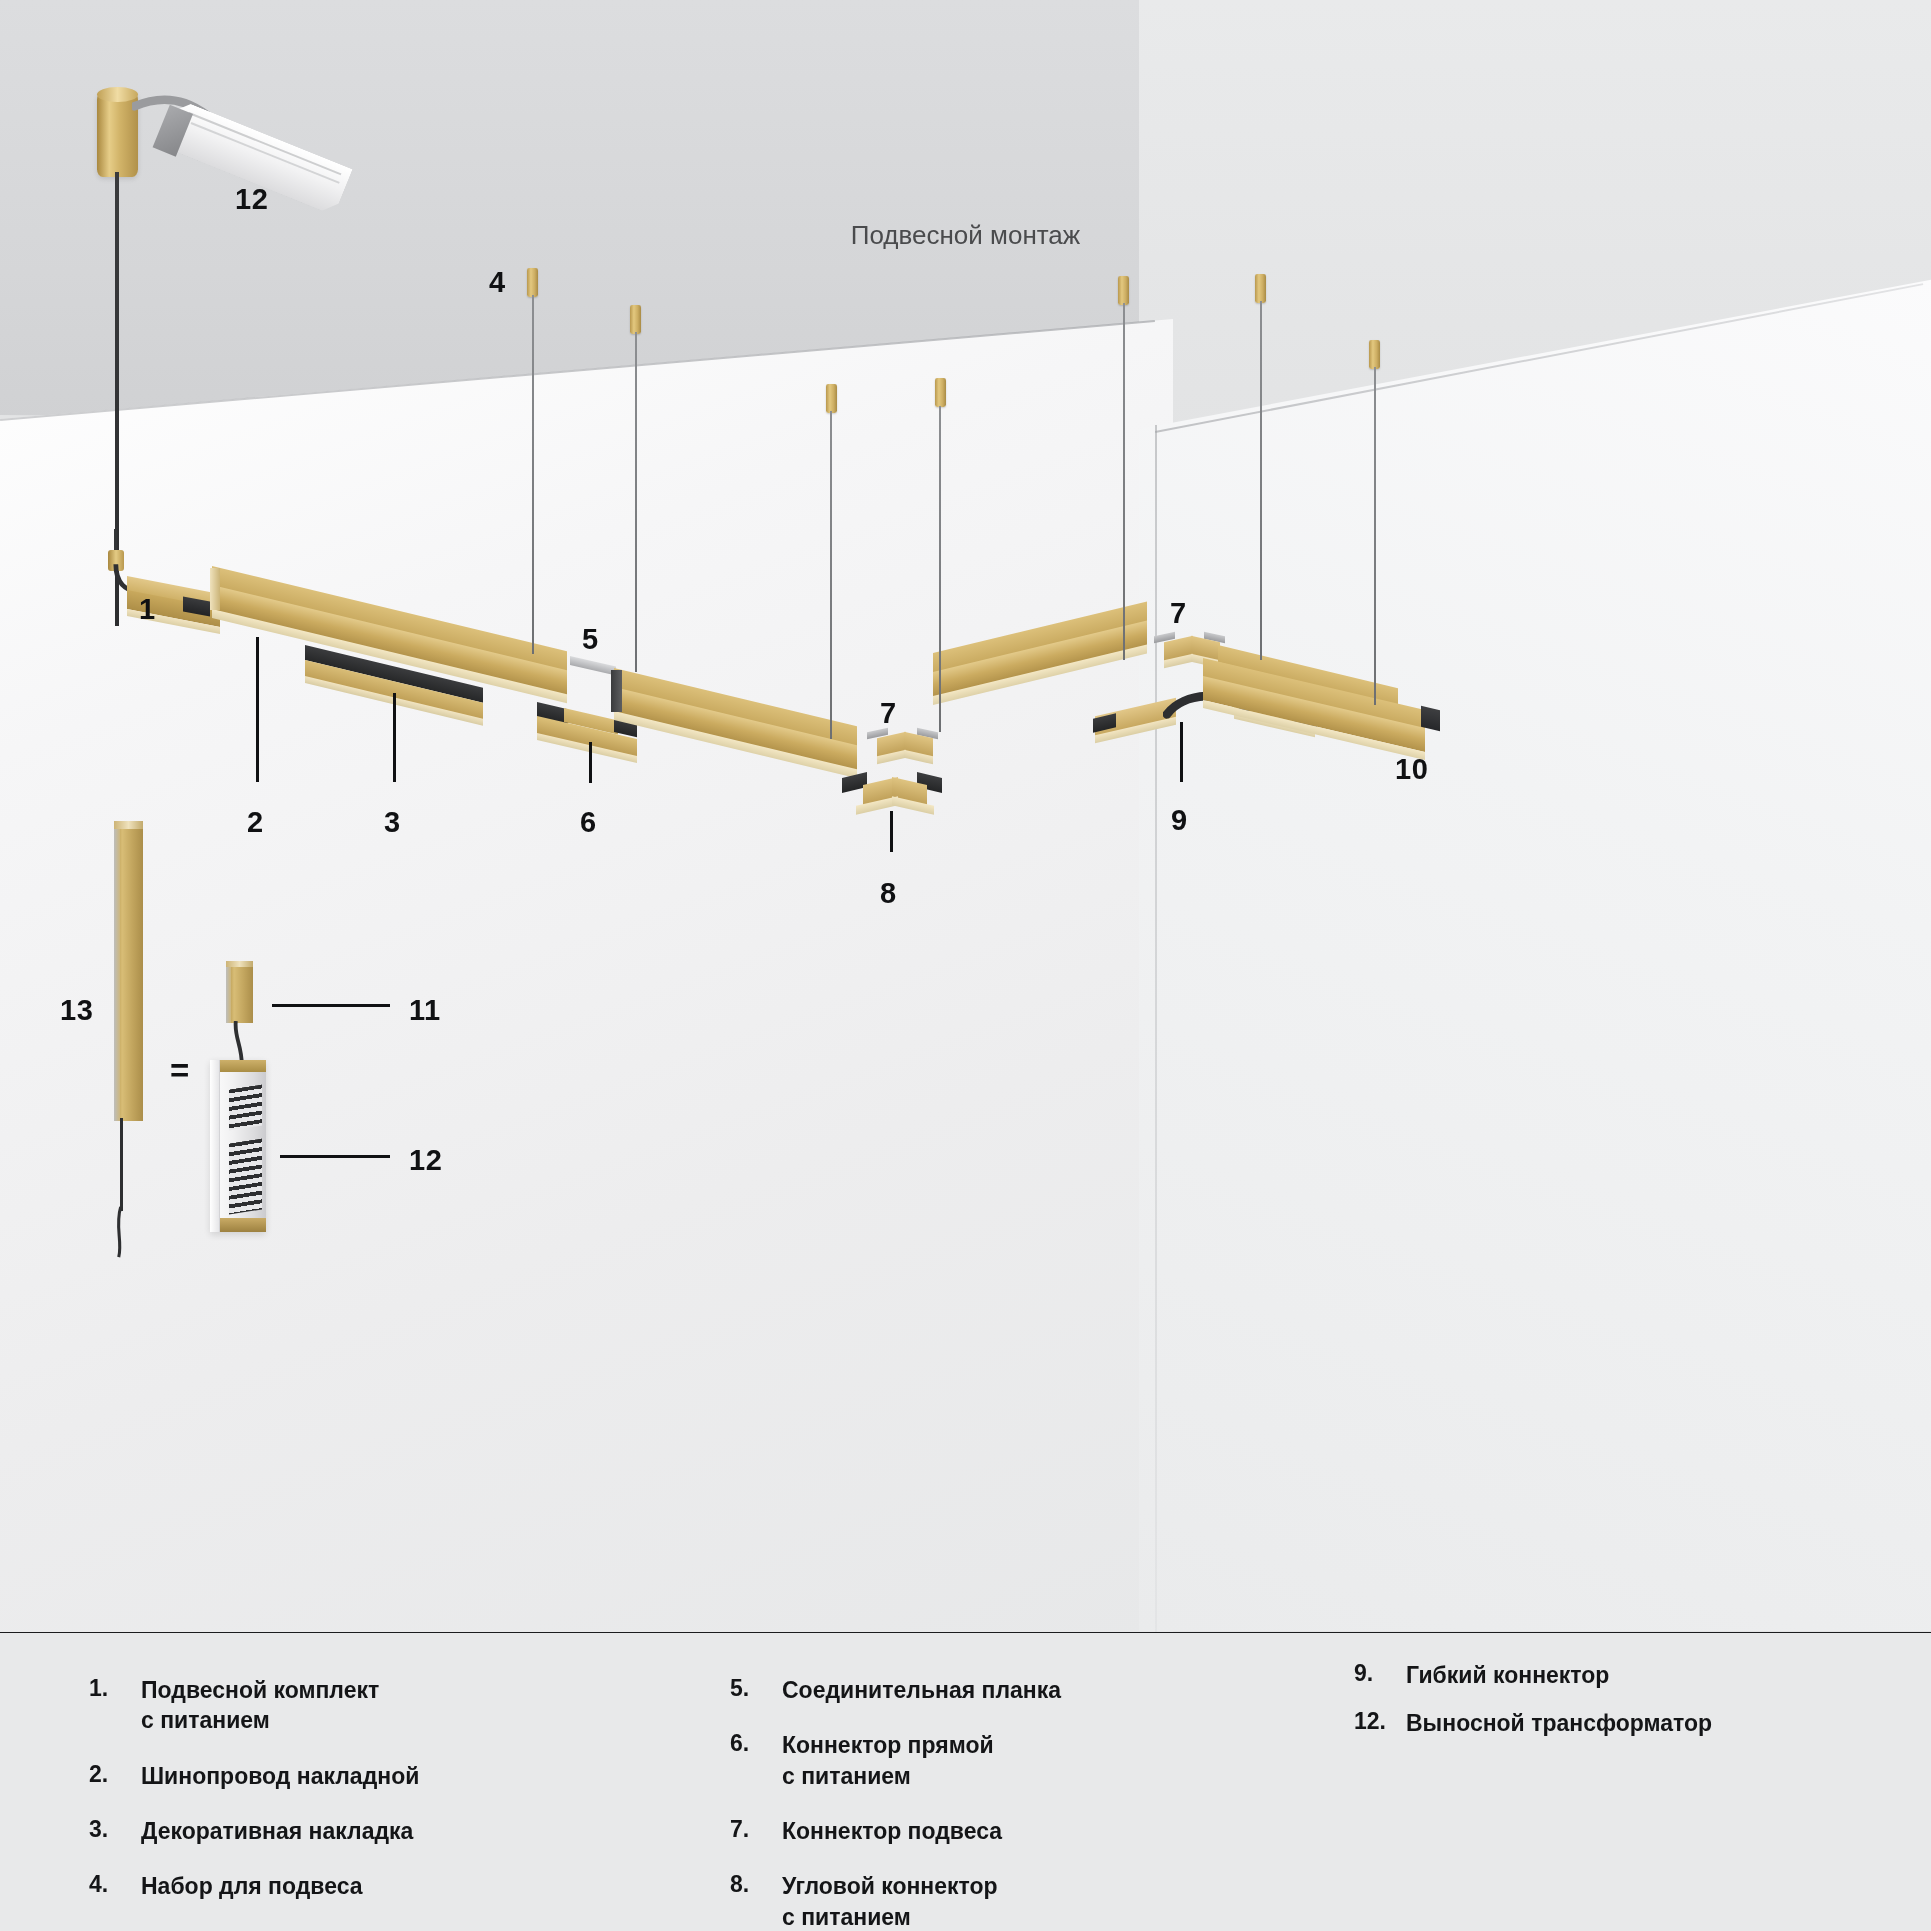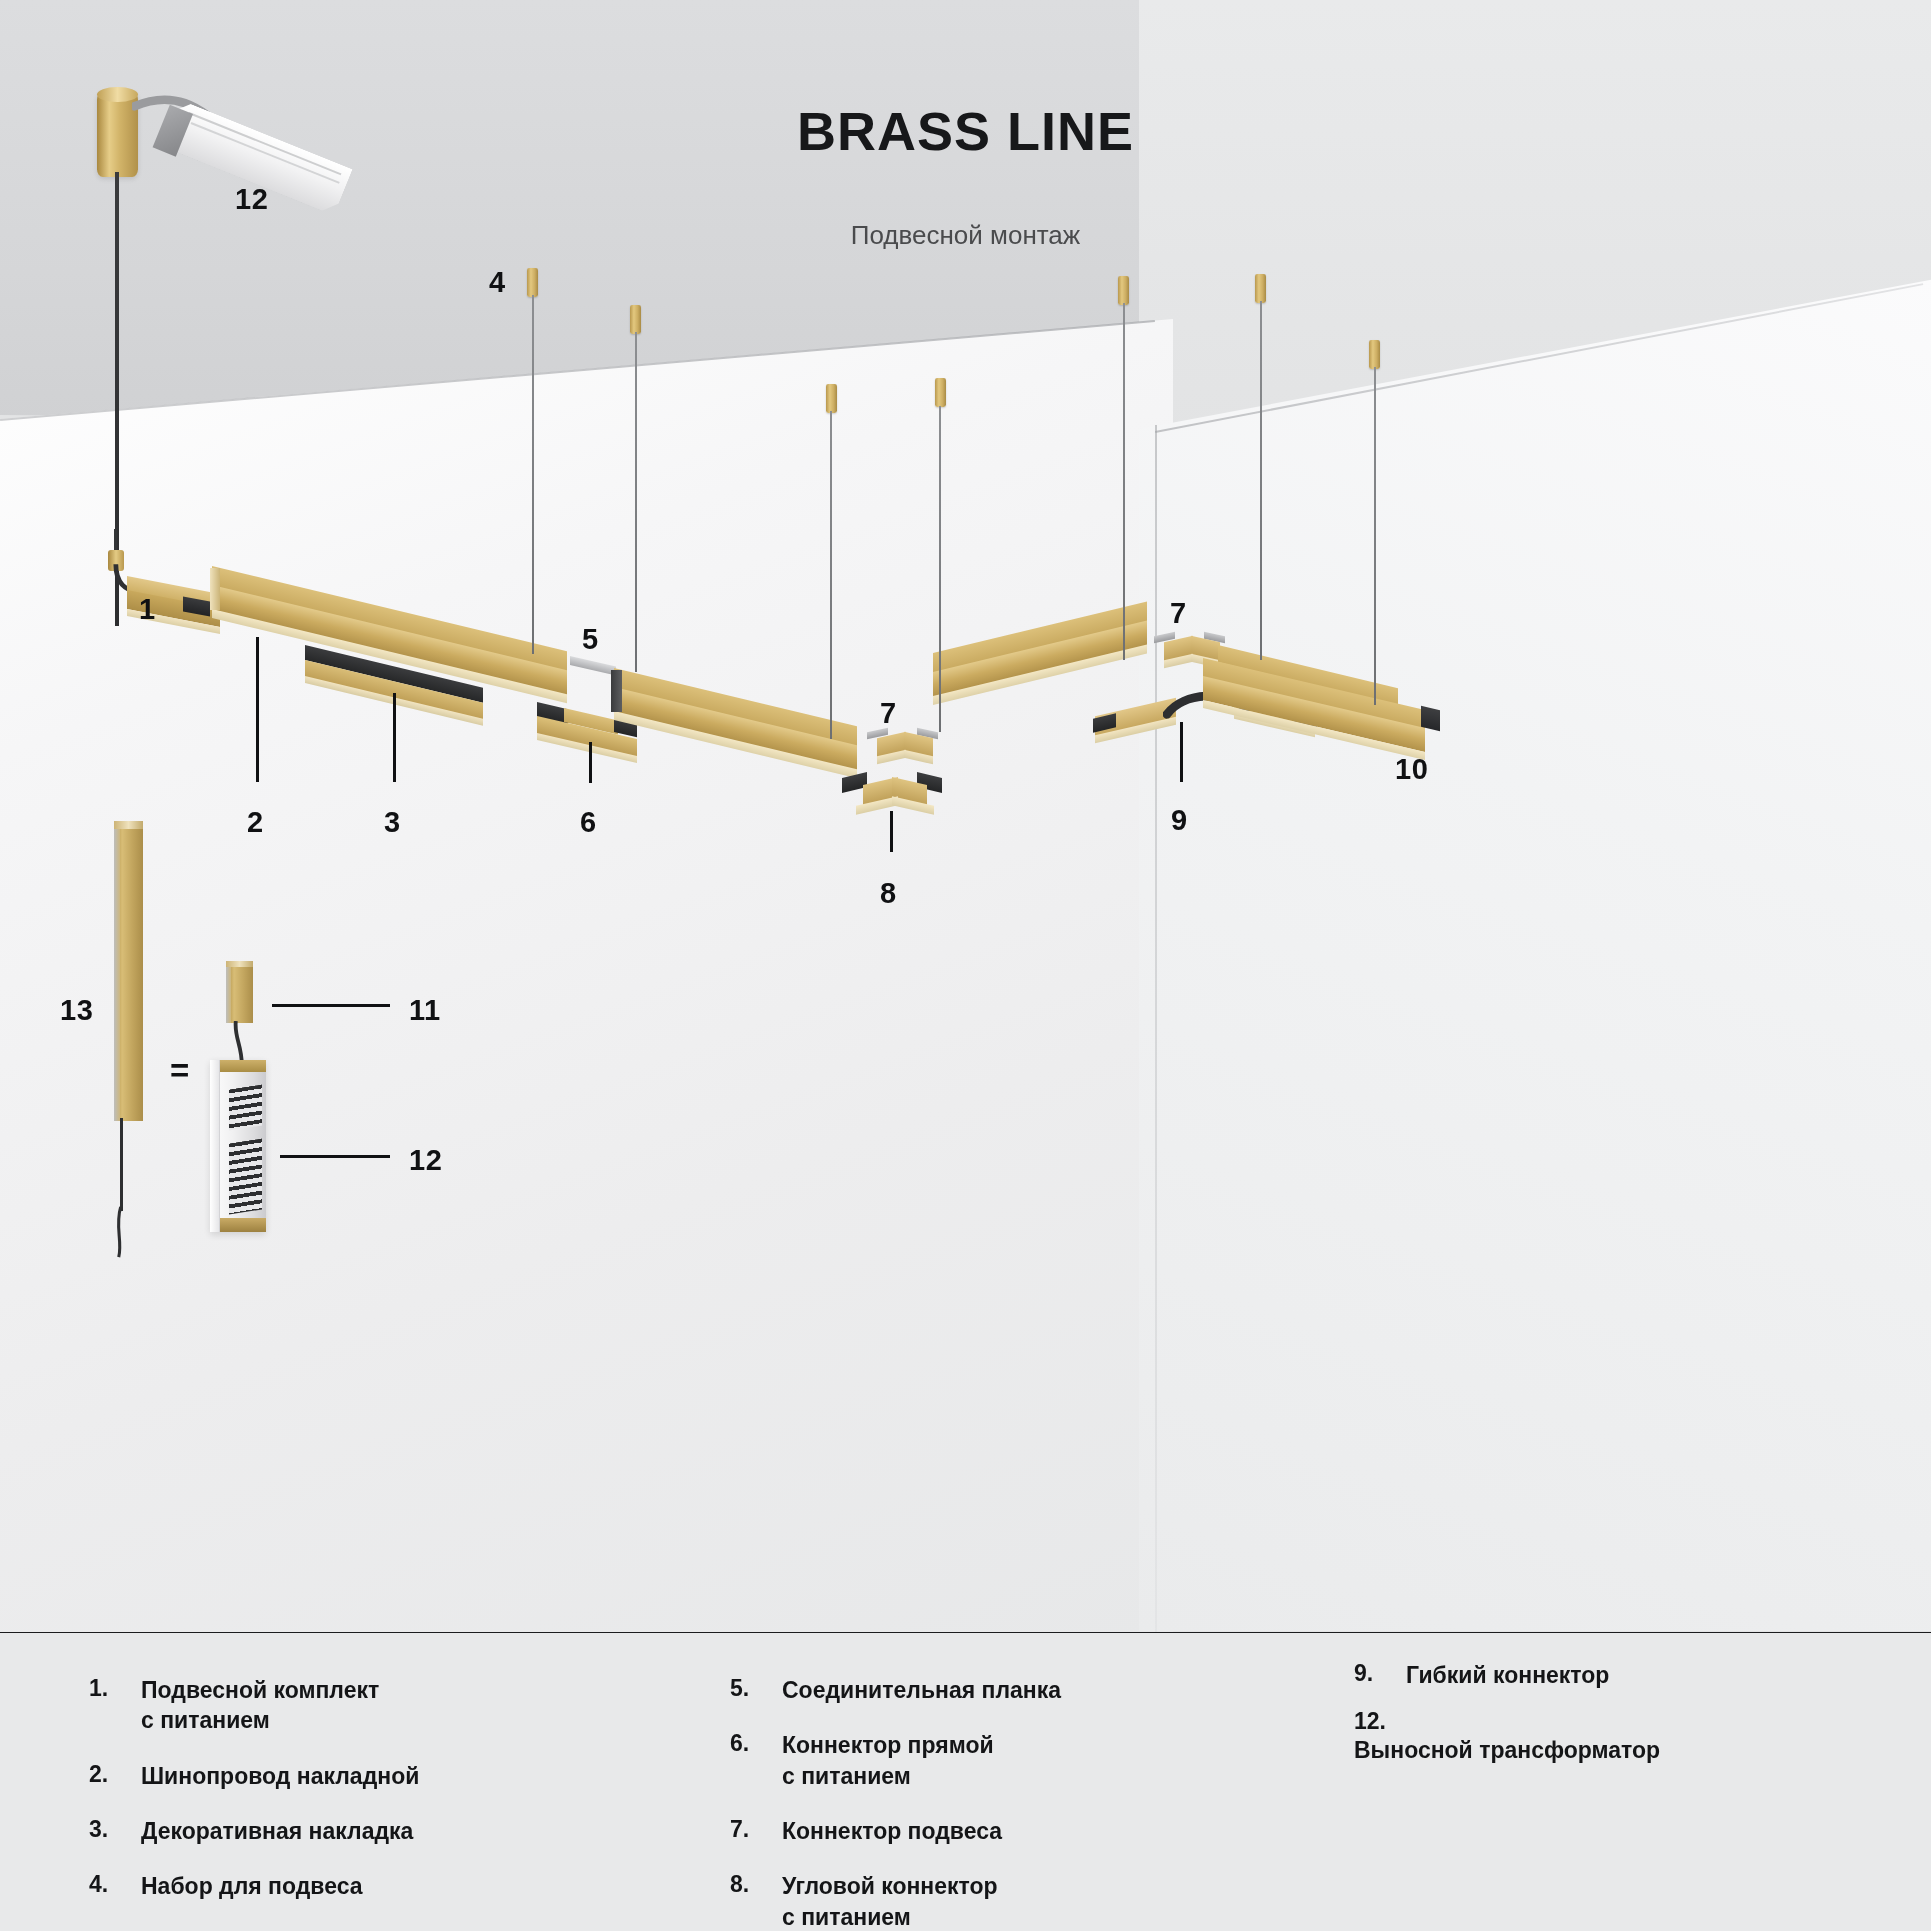--- a/index.html
+++ b/index.html
@@ -407,21 +407,20 @@
   <div class="callout" style="left:880px;  top:697px;">7</div>
   <div class="callout" style="left:1170px; top:597px;">7</div>
   <div class="callout" style="left:880px;  top:877px;">8</div>
   <div class="callout" style="left:1171px; top:804px;">9</div>
   <div class="callout" style="left:1395px; top:753px;">10</div>
   <div class="callout" style="left:409px;  top:994px;">11</div>
   <div class="callout" style="left:235px; top:183px;">12</div>
   <div class="callout" style="left:409px; top:1144px;">12</div>
   <div class="callout" style="left:60px;   top:994px;">13</div>
 
-  <div id="brand-title">BRASS LINE</div>
   <div id="brand-subtitle">Подвесной монтаж</div>
 </div>
 
 <div id="legend">
   <div class="legend-col" style="left:89px; width:454px;">
     <div class="legend-row">
       <div class="legend-num">1.</div>
       <div class="legend-text">Подвесной комплект
 с питанием</div>
     </div>
@@ -458,19 +457,19 @@
       <div class="legend-text">Угловой коннектор
 с питанием</div>
     </div>
   </div>
 
   <div class="legend-col" style="left:1354px; width:521px; top:27px;">
     <div class="legend-row" style="margin-bottom:17.4px;">
       <div class="legend-num">9.</div>
       <div class="legend-text">Гибкий коннектор</div>
     </div>
-    <div class="legend-row" style="margin-bottom:17.4px;flex-direction:column;">
+    <div class="legend-row" style="margin-bottom:17.4px;">
       <div class="legend-num">12.</div>
       <div class="legend-text">Выносной трансформатор</div>
     </div>
   </div>
 </div>
 
 
 </body></html>

